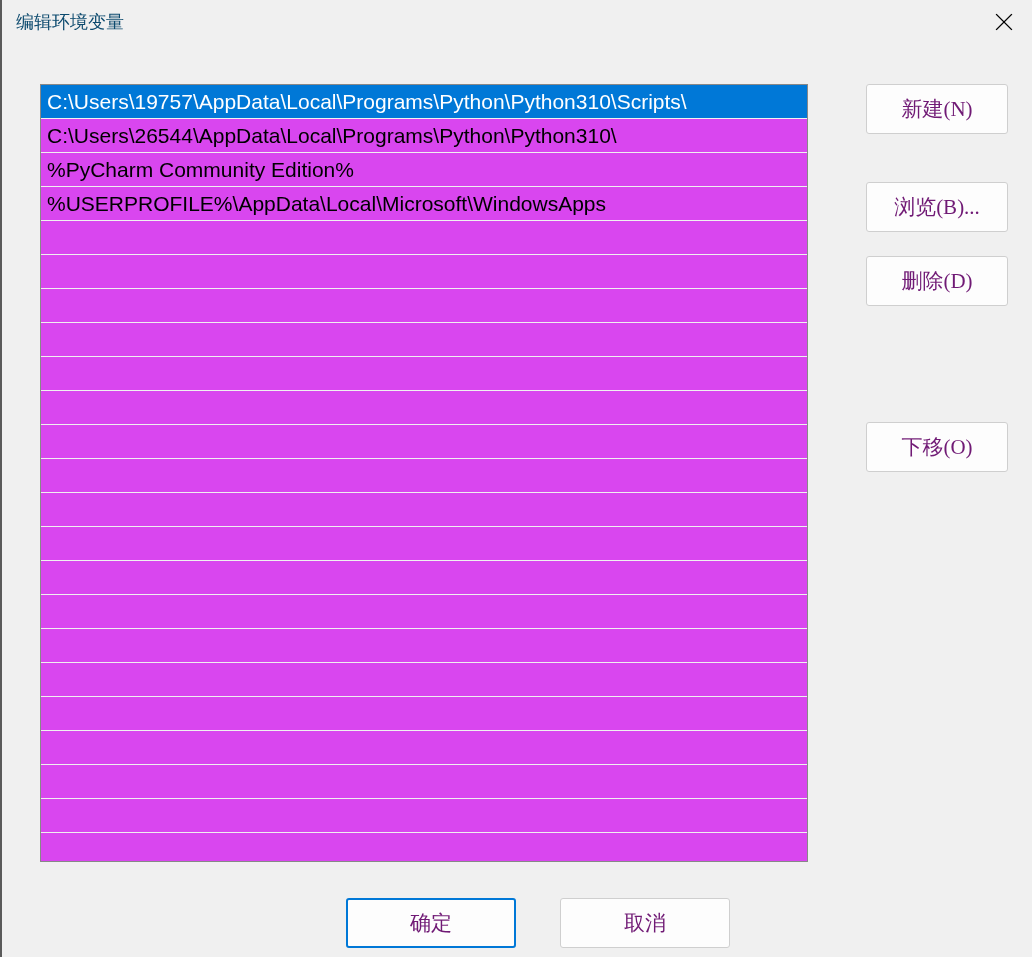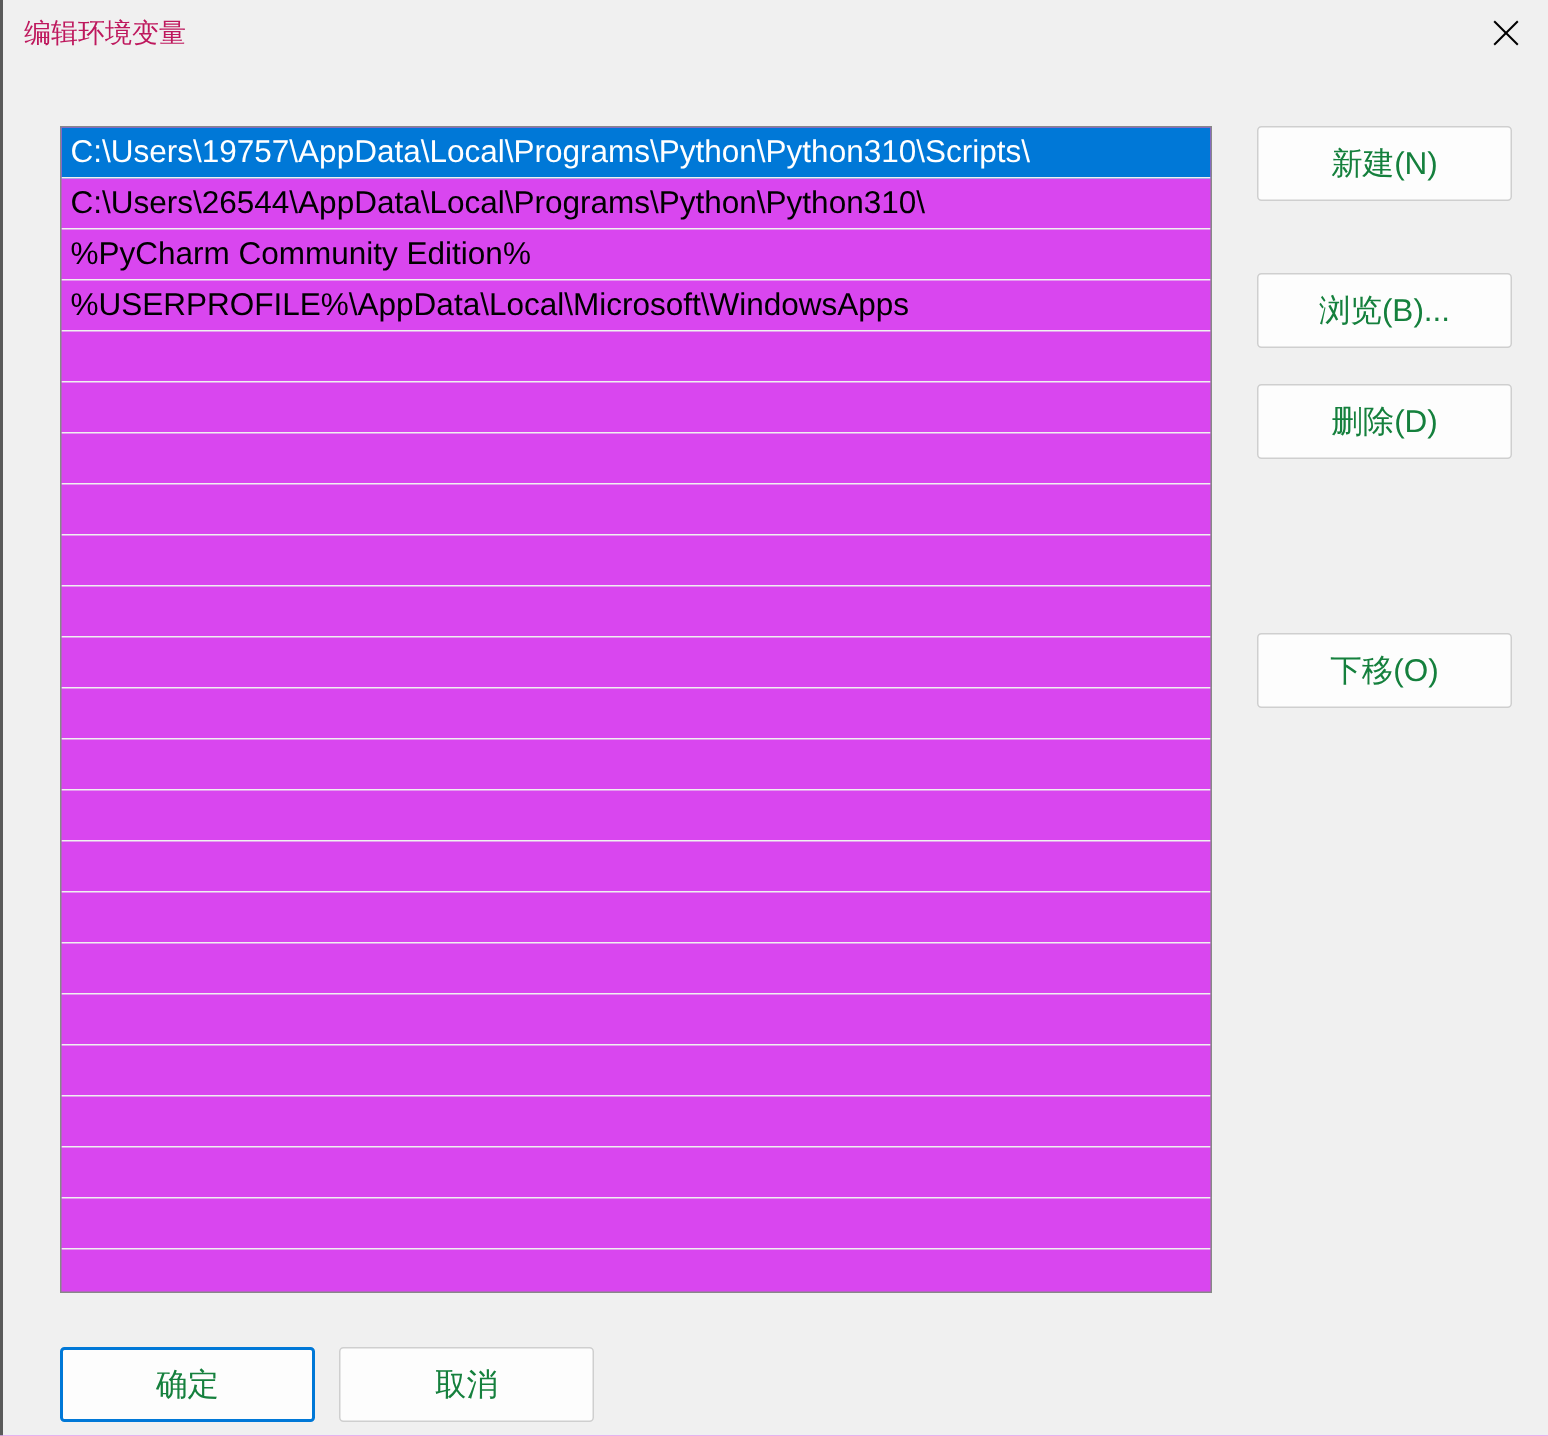--- a/index.html
+++ b/index.html
@@ -25,21 +25,21 @@
     .titlebar {
       height: 44px;
       display: flex;
       align-items: center;
       justify-content: space-between;
       padding: 0 0 0 14px;
       background: #f0f0f0;
     }
     .titlebar-title {
       font-size: 18px;
-      color: #be185d;
+      color: #0c4a6e;
     }
     .close-btn {
       width: 56px;
       height: 44px;
       display: flex;
       align-items: center;
       justify-content: center;
       cursor: pointer;
       font-size: 18px;
     }
@@ -83,36 +83,37 @@
     .side-buttons {
       width: 170px;
       display: flex;
       flex-direction: column;
     }
     .btn {
       height: 50px;
       background: #fdfdfd;
       border: 1px solid #cfcfcf;
       font-size: 21px;
-      color: #15803d;
-      font-family: Liberation Sans, sans-serif;
+      color: #701a75;
+      font-family: Liberation Serif, serif;
       cursor: pointer;
       display: flex;
       align-items: center;
       justify-content: center;
       border-radius: 3px;
+      margin-left: 28px;
     }
     .btn.primary {
       border: 2px solid #0078d7;
     }
     .gap-small { height: 24px; }
     .gap-large { height: 92px; }
     .bottom-row {
       display: flex;
-      justify-content: flex-start;
+      justify-content: center;
       gap: 16px;
       padding-top: 36px;
       padding-bottom: 0;
     }
     .bottom-row .btn {
       width: 170px;
     }
   </style>
 </head>
 <body>

